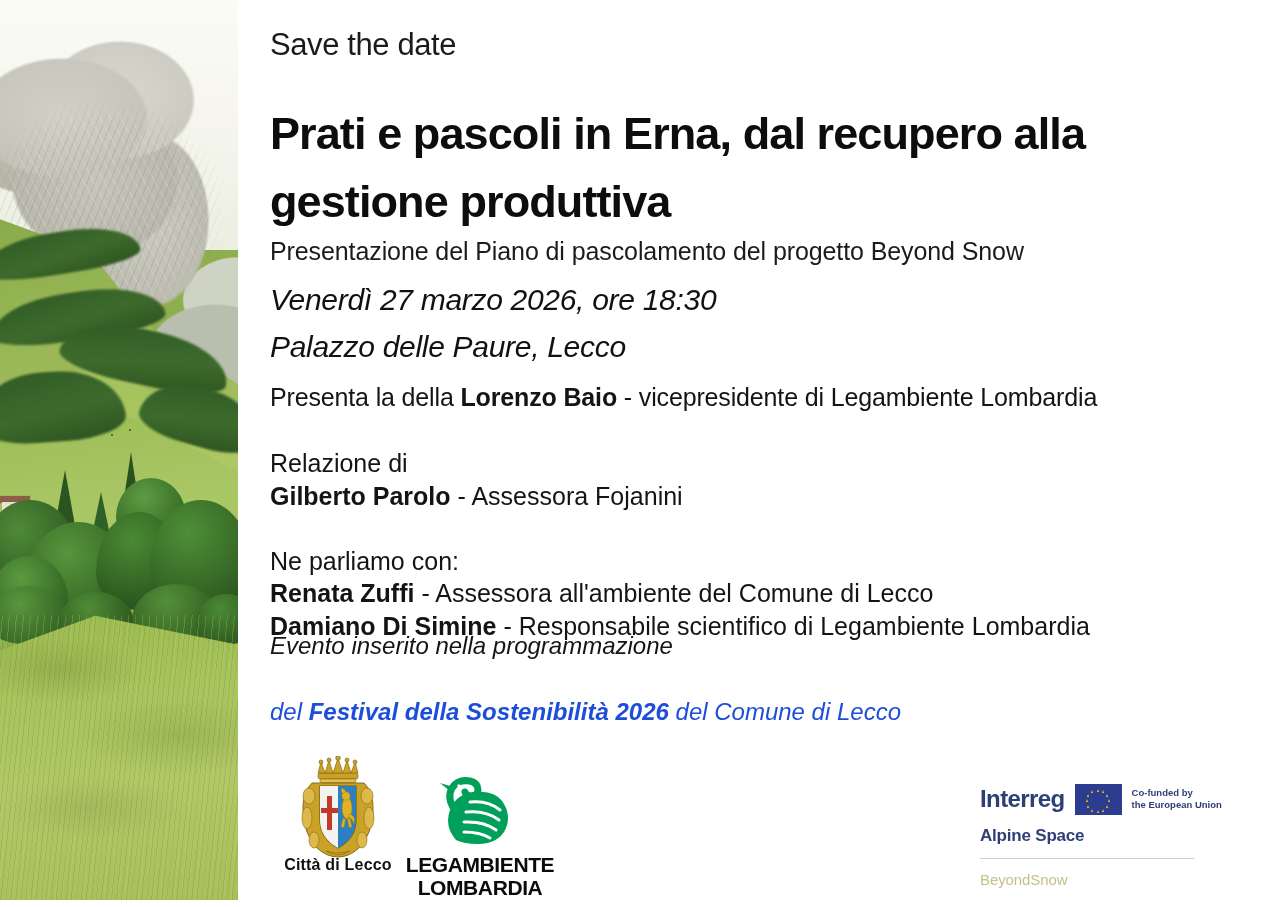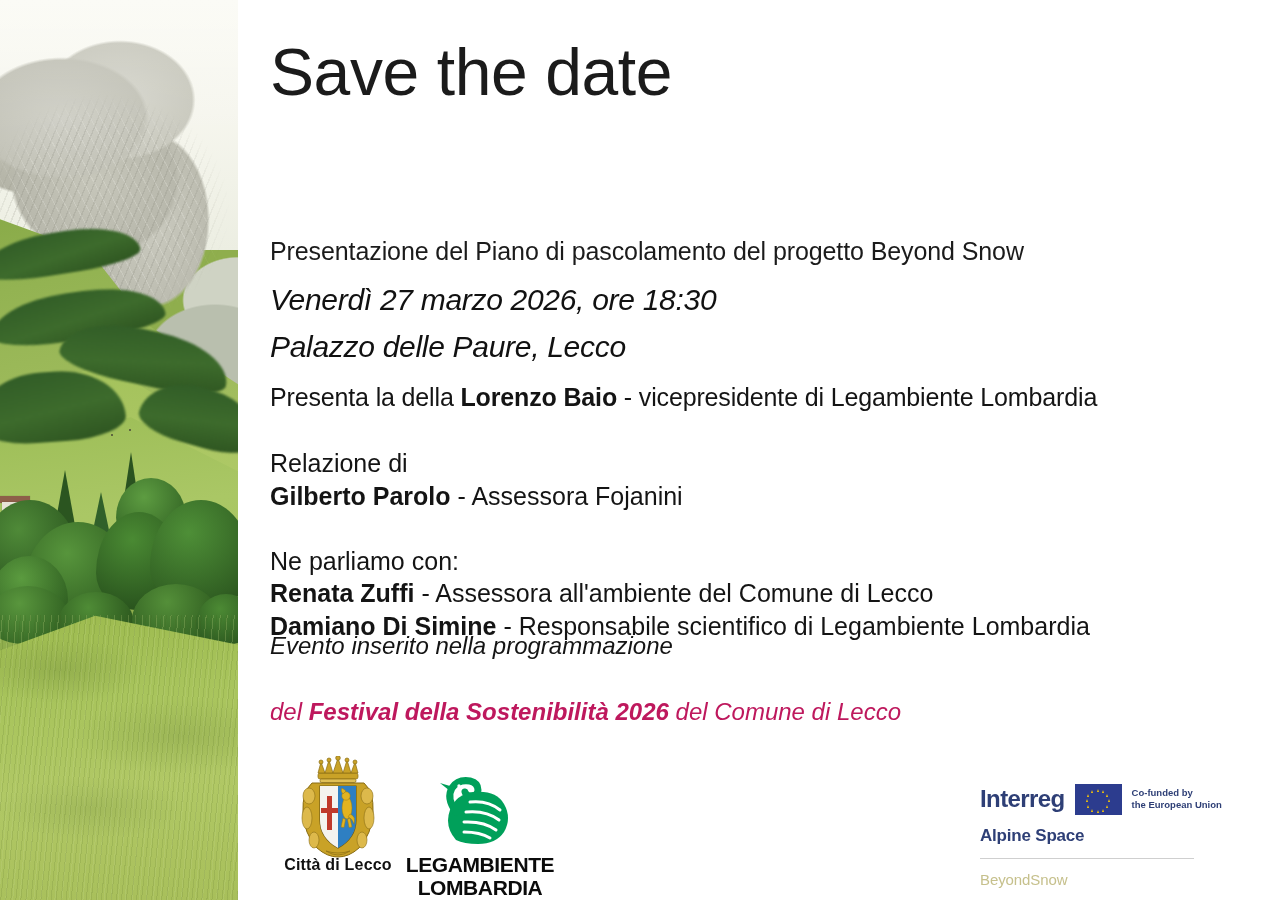--- a/index.html
+++ b/index.html
@@ -151,22 +151,22 @@
     pointer-events:none;
   }
 
   
   #content{
     position:absolute; left:270px; top:0;
     width:1009px; height:907px;
   }
 
   .kicker{
-    position:absolute; left:0; top:36px;
-    font-size:66px; font-weight:400; letter-spacing:-.4px; color:#1b1b1b;
+    position:absolute; left:0; top:28px;
+    font-size:31px; font-weight:400; letter-spacing:-.4px; color:#1b1b1b;
     line-height:1.1;
   }
   .title{
     position:absolute; left:0; top:100px; width:900px;
     font-size:45px; font-weight:700; line-height:1.52;
     letter-spacing:-.9px; color:#0d0d0d;
   }
   .subtitle{
     position:absolute; left:0; top:237px;
     font-size:25px; font-weight:400; color:#1b1b1b; letter-spacing:-.1px;
@@ -202,21 +202,21 @@
   .sp2{
     position:absolute; left:0; top:612px;
     font-size:25px; font-weight:400; color:#141414;
   }
   .festival1{
     position:absolute; left:0; top:632px;
     font-size:24px; font-style:italic; font-weight:400; color:#141414;
   }
   .festival2{
     position:absolute; left:0; top:698px;
-    font-size:24px; font-style:italic; font-weight:400; color:#be185d;text-align:center;
+    font-size:24px; font-style:italic; font-weight:400; color:#1d4ed8;text-align:center;
   }
   b, .b{ font-weight:700; }
 
   
   #logo-row{ position:absolute; left:0; top:756px; width:1009px; height:140px; }
 
   
   #logo-lecco{ position:absolute; left:0px; top:0px; width:136px; height:130px; }
   .crest-wrap{ position:relative; width:136px; height:104px; }
   .crest-svg{ display:block; margin:0 auto; }
@@ -299,20 +299,21 @@
   <div class="ph-layer meadow"></div>
   <div class="ph-layer meadow-tex"></div>
   <div class="ph-layer meadow-shade"></div>
   <div class="ph-layer photo-soft"></div>
 </div>
 
 <div id="content">
 
   <div class="kicker">Save the date</div>
 
+  <div class="title">Prati e pascoli in Erna, dal recupero alla gestione produttiva</div>
 
   <div class="subtitle">Presentazione del Piano di pascolamento del progetto Beyond Snow</div>
 
   <div class="when">Venerdì 27 marzo 2026, ore 18:30</div>
   <div class="where">Palazzo delle Paure, Lecco</div>
 
   <div class="host"><span>Presenta la della </span><b>Lorenzo Baio</b><span> - vicepresidente di Legambiente Lombardia</span></div>
 
   <div class="relazione-lbl">Relazione di</div>
   <div class="relazione-line"><b>Gilberto Parolo</b><span> - Assessora Fojanini</span></div>

